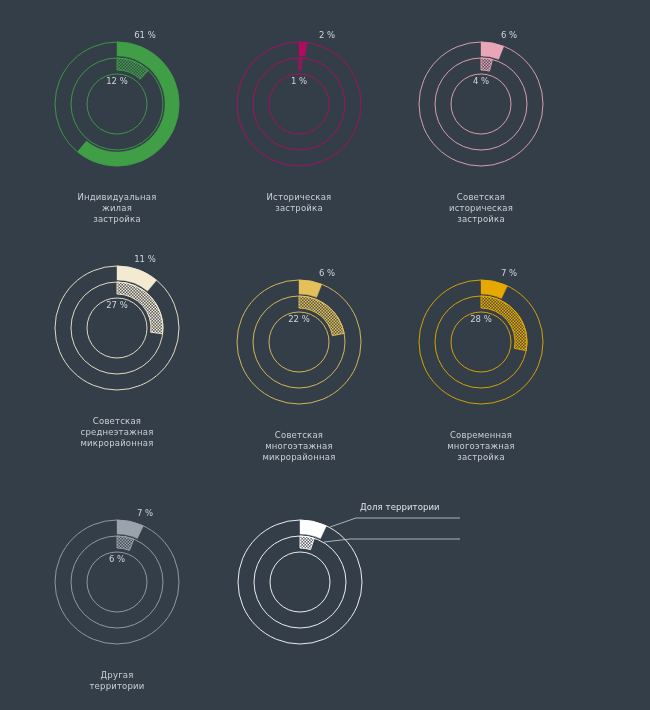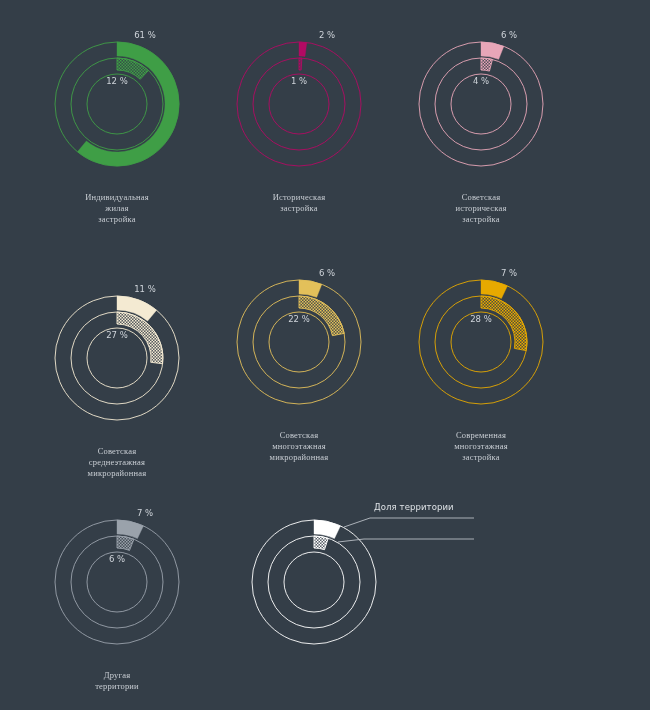--- a/index.html
+++ b/index.html
@@ -28,21 +28,20 @@
     display: block;
   }
   .caption {
     margin-top: 4px;
     text-align: center;
     color: #c9ced4;
     font-size: 8.5px;
     line-height: 11px;
     letter-spacing: 0.2px;
     white-space: pre-line;
-    font-family: Liberation Serif, serif;
   }
   .legend-cell {
     position: absolute;
   }
   .legend-list {
     position: absolute;
     left: 168px;
     top: 18px;
     width: 160px;
   }
@@ -118,21 +117,21 @@
         <circle cx="108" cy="98" r="30" fill="none" stroke="#e8a6b8" stroke-width="0.9"></circle>
         <path d="M 108 36 A 62 62 0 0 1 130.82372226645003 40.35385787492841 L 125.66997852886453 53.37072867736393 A 48 48 0 0 0 108 50 Z" fill="#e8a6b8" stroke="#e8a6b8" stroke-width="0.4"></path>
         <path d="M 108 52 A 46 46 0 0 1 119.43973480958333 53.44517458808297 L 116.45545616360506 65.06817252162654 A 34 34 0 0 0 108 64 Z" fill="url(#hatch-2)" stroke="#e8a6b8" stroke-width="0.9"></path>
         <text x="136" y="32" fill="#cfd4da" font-size="8.5" font-family="&quot;DejaVu Sans&quot;,&quot;Liberation Sans&quot;,sans-serif" text-anchor="middle">6 %</text>
         <text x="108" y="78" fill="#cfd4da" font-size="8.5" font-family="&quot;DejaVu Sans&quot;,&quot;Liberation Sans&quot;,sans-serif" text-anchor="middle">4 %</text>
       </svg>
       <div class="caption">Советская
 историческая
 застройка</div>
     </div>
-    <div class="cell" style="left: 9px; top: 260px;">
+    <div class="cell" style="left: 9px; top: 230px;">
       <svg width="216" height="182" viewBox="0 0 216 182" class="chart-svg">
         <defs>
           <pattern id="hatch-3" width="3" height="3" patternUnits="userSpaceOnUse">
             <rect width="3" height="3" fill="#f4ead2" fill-opacity="0.18"></rect>
             <rect x="0" y="0" width="1.5" height="1.5" fill="#f4ead2"></rect>
             <rect x="1.5" y="1.5" width="1.5" height="1.5" fill="#f4ead2"></rect>
           </pattern>
         </defs>
         <circle cx="108" cy="98" r="62" fill="none" stroke="#f4ead2" stroke-width="0.9"></circle>
         <circle cx="108" cy="98" r="46" fill="none" stroke="#f4ead2" stroke-width="0.9"></circle>
@@ -201,21 +200,21 @@
         <circle cx="108" cy="98" r="46" fill="none" stroke="#9aa2ab" stroke-width="0.9"></circle>
         <circle cx="108" cy="98" r="30" fill="none" stroke="#9aa2ab" stroke-width="0.9"></circle>
         <path d="M 108 36 A 62 62 0 0 1 134.3983160770345 41.90072274710679 L 128.4374059951235 54.56830148163107 A 48 48 0 0 0 108 50 Z" fill="#9aa2ab" stroke="#9aa2ab" stroke-width="0.4"></path>
         <path d="M 108 52 A 46 46 0 0 1 124.93372942349518 55.23028164914043 L 120.51623479127905 66.38759947979945 A 34 34 0 0 0 108 64 Z" fill="url(#hatch-6)" stroke="#9aa2ab" stroke-width="0.9"></path>
         <text x="136" y="32" fill="#cfd4da" font-size="8.5" font-family="&quot;DejaVu Sans&quot;,&quot;Liberation Sans&quot;,sans-serif" text-anchor="middle">7 %</text>
         <text x="108" y="78" fill="#cfd4da" font-size="8.5" font-family="&quot;DejaVu Sans&quot;,&quot;Liberation Sans&quot;,sans-serif" text-anchor="middle">6 %</text>
       </svg>
       <div class="caption">Другая
 территории</div>
     </div>
-    <div class="cell legend-cell" style="left: 206px; top: 484px;">
+    <div class="cell legend-cell" style="left: 192px; top: 484px;">
       <svg width="360" height="182" viewBox="0 0 360 182" class="chart-svg">
         <defs>
           <pattern id="hatch-7" width="3" height="3" patternUnits="userSpaceOnUse">
             <rect width="3" height="3" fill="#ffffff" fill-opacity="0.18"></rect>
             <rect x="0" y="0" width="1.5" height="1.5" fill="#ffffff"></rect>
             <rect x="1.5" y="1.5" width="1.5" height="1.5" fill="#ffffff"></rect>
           </pattern>
         </defs>
         <circle cx="108" cy="98" r="62" fill="none" stroke="#ffffff" stroke-width="0.9"></circle>
         <circle cx="108" cy="98" r="46" fill="none" stroke="#ffffff" stroke-width="0.9"></circle>

